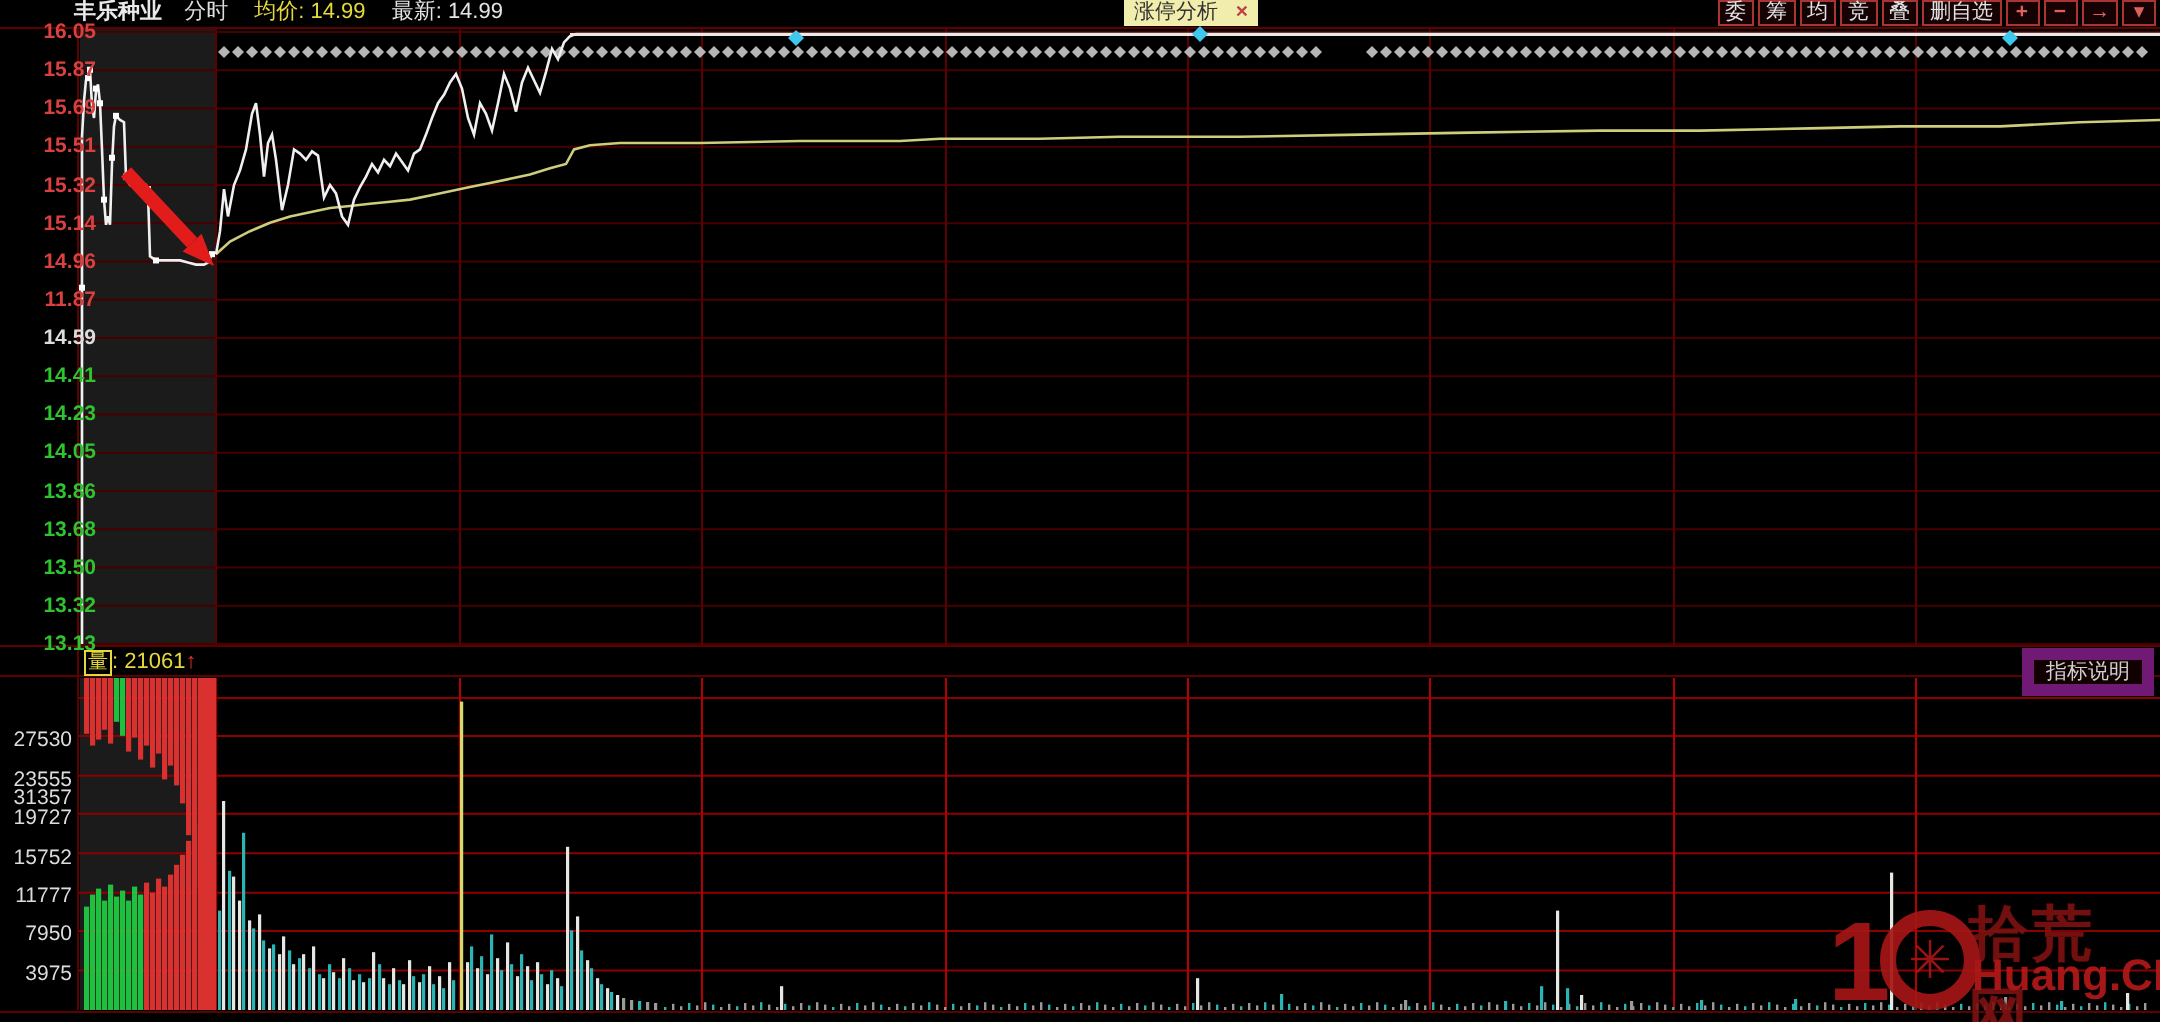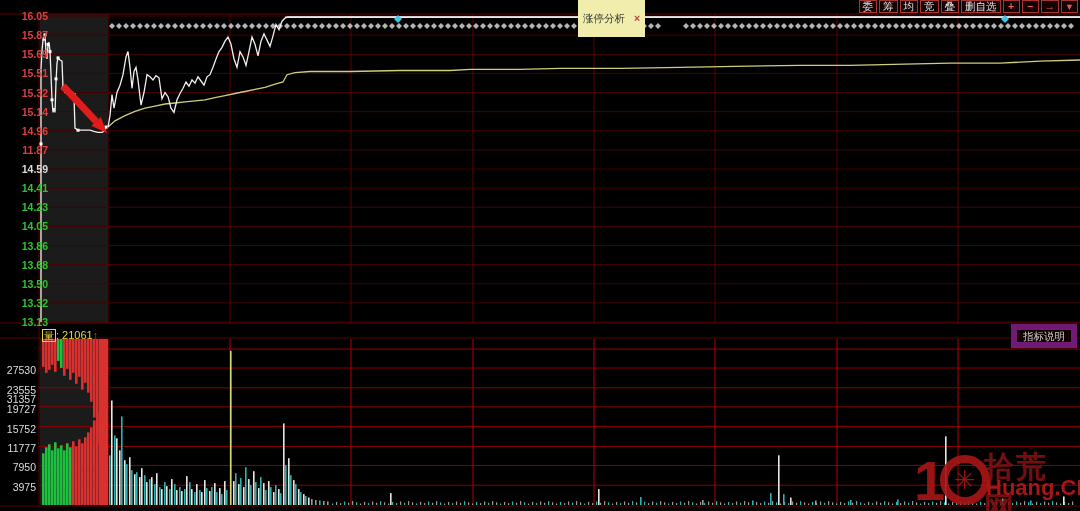--- a/index.html
+++ b/index.html
@@ -6,32 +6,32 @@
   #app{position:relative;width:1080px;height:511px;background:#000;overflow:hidden;
        font-family:"Liberation Sans","DejaVu Sans",sans-serif;}
   
   #header{position:absolute;left:0;top:0;width:1080px;height:14px;font-size:11px;line-height:13px;}
   #hleft{position:absolute;left:37px;top:0;white-space:nowrap;}
   .hname{color:#e9e9e9;font-weight:bold;}
   .hmode{color:#dedede;margin-left:8px;}
   .havg{color:#e4d83c;margin-left:10px;}
   .hlast{color:#e4e4e4;margin-left:10px;}
   #tab{position:absolute;left:562px;top:0;height:13px;background:#f1edad;color:#333;
-       font-size:10.5px;line-height:13px;padding:12px 5px;white-space:nowrap;margin-left:16px;}
+       font-size:10.5px;line-height:13px;padding:0 5px;white-space:nowrap;}
   #tab .x{color:#b44;margin-left:6px;font-weight:bold;}
   #toolbar{position:absolute;right:2px;top:0;display:flex;gap:2px;}
   .tbtn{height:11px;line-height:11px;font-size:10.5px;color:#e3e3e3;border:1px solid #a83434;
         background:#160202;padding:0 3px;white-space:nowrap;}
   .tbtn.sym{color:#e06060;font-weight:bold;min-width:9px;text-align:center;}
   
   .plabel{position:absolute;width:34px;text-align:right;font-size:10.5px;transform:translateY(-50%);font-weight:bold;padding-left:14px;}
   .plabel.up{color:#d94141;} .plabel.flat{color:#dcdcdc;} .plabel.down{color:#2fc32f;}
   .vlabel{position:absolute;width:36px;text-align:right;font-size:10.5px;color:#dcdcdc;transform:translateY(-50%);}
   
-  #volhdr{position:absolute;left:42px;top:324px;height:14px;font-size:11px;line-height:22px;color:#e4d83c;white-space:nowrap;}
+  #volhdr{position:absolute;left:42px;top:324px;height:14px;font-size:11px;line-height:14px;color:#e4d83c;white-space:nowrap;}
   #volhdr .vol-icon{border:1px solid #e4d83c;padding:0 1px;font-size:10px;}
   #volhdr .arr{color:#e03030;font-weight:bold;}
   #indicator-btn{position:absolute;right:3px;top:324px;height:12px;line-height:12px;border:6px solid #701a75;
         color:#cfcfcf;font-size:10.5px;padding:0 6px;background:#120000;}
   
   #wm{position:absolute;right:6px;bottom:4px;width:160px;height:60px;opacity:.92;pointer-events:none;}
   #wm .ten{position:absolute;left:0;bottom:0;color:#a51616;font-size:56px;font-weight:bold;line-height:52px;}
   #wm .zero{position:absolute;left:26px;bottom:2px;width:34px;height:34px;border:8px solid #a51616;border-radius:50%;
             color:#a51616;font-size:26px;line-height:34px;text-align:center;font-weight:bold;}
   #wm .site{position:absolute;left:70px;top:0px;font-size:30px;font-weight:bold;color:#7c1212;
@@ -577,20 +577,26 @@
       <rect x="76.5" y="128.72602739726028" width="3" height="3" fill="#ffffff"></rect>
       <rect x="104.5" y="125.58219178082196" width="3" height="3" fill="#ffffff"></rect>
       <path d="M398 15L402 19L398 23L394 19Z" fill="#3ec8ee"></path>
       <path d="M600 13L604 17L600 21L596 17Z" fill="#3ec8ee"></path>
       <path d="M1005 15L1009 19L1005 23L1001 19Z" fill="#3ec8ee"></path>
       <line x1="63" y1="86" x2="96.06521139070188" y2="121.31965762188608" stroke="#e21b1b" stroke-width="7"></line>
       <polygon points="107,133 91.3,125.8 100.8,116.9" fill="#e21b1b"></polygon>
     </svg>
 
   <div id="header">
+    <div id="hleft">
+      <span class="hname">丰乐种业</span>
+      <span class="hmode">分时</span>
+      <span class="havg">均价: 14.99</span>
+      <span class="hlast">最新: 14.99</span>
+    </div>
     <div id="tab">
       <span>涨停分析</span>
       <span class="x">×</span>
     </div>
     <div id="toolbar">
       <span class="tbtn">委</span>
       <span class="tbtn">筹</span>
       <span class="tbtn">均</span>
       <span class="tbtn">竞</span>
       <span class="tbtn">叠</span>

